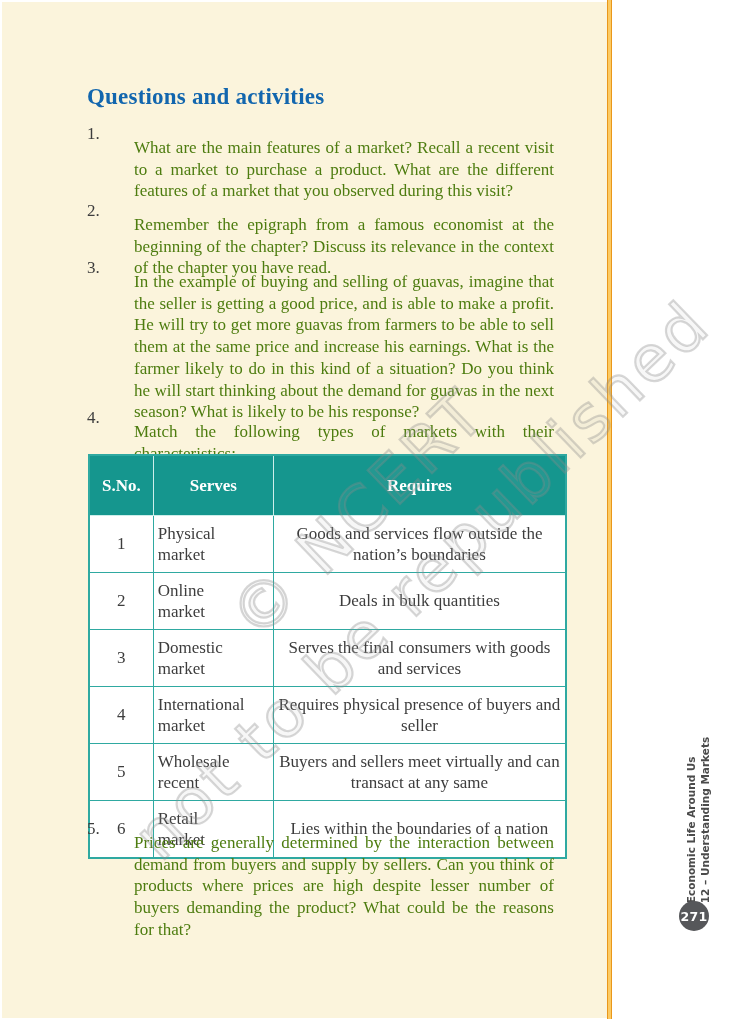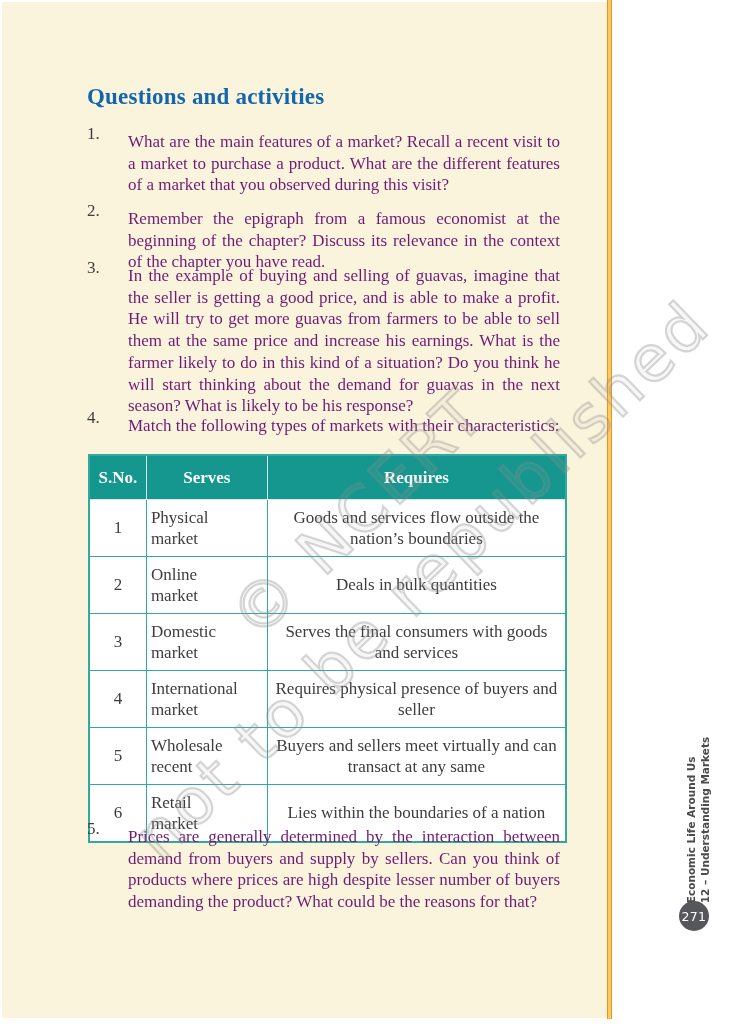--- a/index.html
+++ b/index.html
@@ -21,33 +21,33 @@
   .page-title{
     position:absolute;left:85px;top:82px;margin:0;
     font-size:23px;font-weight:bold;color:#1266ae;letter-spacing:.2px;
   }
   
   .q{position:absolute;left:85px;width:481px;display:flex;}
   .q-num{
     flex:none;width:33px;font-size:17px;line-height:21.7px;color:#3d3d3d;
   }
   .q-text{
-    margin:8px;flex:1;font-size:17px;line-height:21.7px;color:#701a75;
+    margin:14px;flex:1;font-size:17px;line-height:21.7px;color:#4d7c0f;
     text-align:justify;
   }
   #q1{top:121px}#q2{top:198px}#q3{top:255px}#q4{top:405px}#q5{top:816px}
   
   table.match{
     position:absolute;left:86px;top:452px;width:479px;
     border-collapse:collapse;background:#ffffff;
     font-size:17px;color:#3d3d3d;border:2px solid #2fa9a1;
   }
   table.match th{
     background:#15968e;color:#ffffff;font-weight:bold;font-size:17px;
-    height:35px;padding:4px;border-left:1px solid #cdeeea;border-bottom:1px solid #cdeeea;
+    height:35px;padding:12px;border-left:1px solid #cdeeea;border-bottom:1px solid #cdeeea;
   }
   table.match th:first-child{border-left:2px solid #2fa9a1;}
   table.match td{
     border:1px solid #2fa9a1;height:52px;line-height:21.5px;
     vertical-align:middle;padding:2px 4px;
   }
   td.c-sno{width:49px;text-align:center;}
   td.c-market{width:115px;text-align:left;white-space:pre-line;}
   td.c-criteria{width:315px;text-align:center;padding:2px 8px;}
   
@@ -56,21 +56,21 @@
     transform:translate(-50%,-50%) rotate(-90deg);
     font-family:"DejaVu Sans","Liberation Sans",sans-serif;
     font-weight:700;font-size:10.5px;line-height:13.5px;
     color:#4b4b4b;white-space:nowrap;text-align:left;
   }
   .page-circle{
     position:absolute;left:679px;top:901px;width:30px;height:30px;
     border-radius:50%;background:#56575a;color:#ffffff;
     display:flex;align-items:center;justify-content:center;
     font-family:"DejaVu Sans","Liberation Sans",sans-serif;
-    font-weight:400;font-size:12.5px;letter-spacing:.3px;
+    font-weight:700;font-size:12.5px;letter-spacing:.3px;
   }
   
   .watermark{
     position:absolute;left:-20px;top:455px;width:820px;z-index:9;
     transform:rotate(-44deg);text-align:center;pointer-events:none;
     font-family:"DejaVu Sans","Liberation Sans",sans-serif;
     font-weight:400;font-size:64px;line-height:92px;letter-spacing:4px;
     color:rgba(175,175,175,0.10);
     -webkit-text-stroke:2.2px rgba(138,138,138,0.34);
   }

